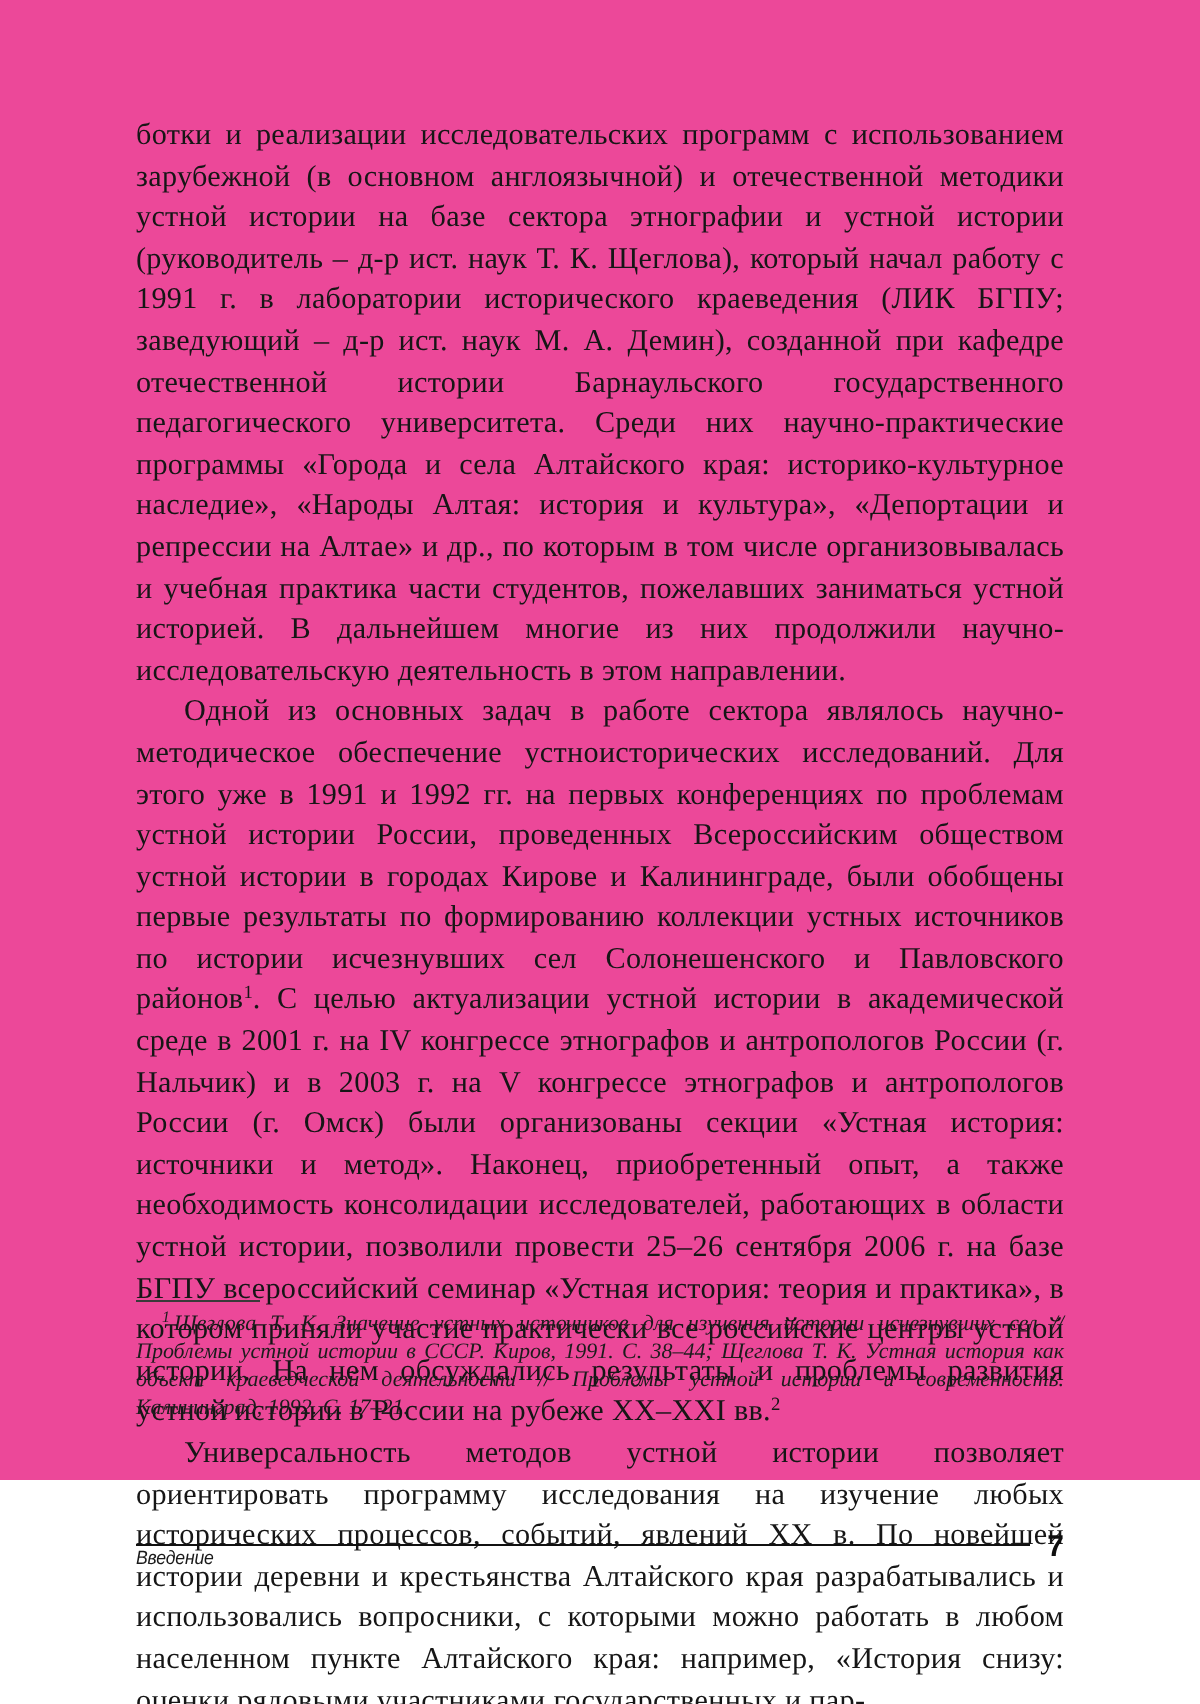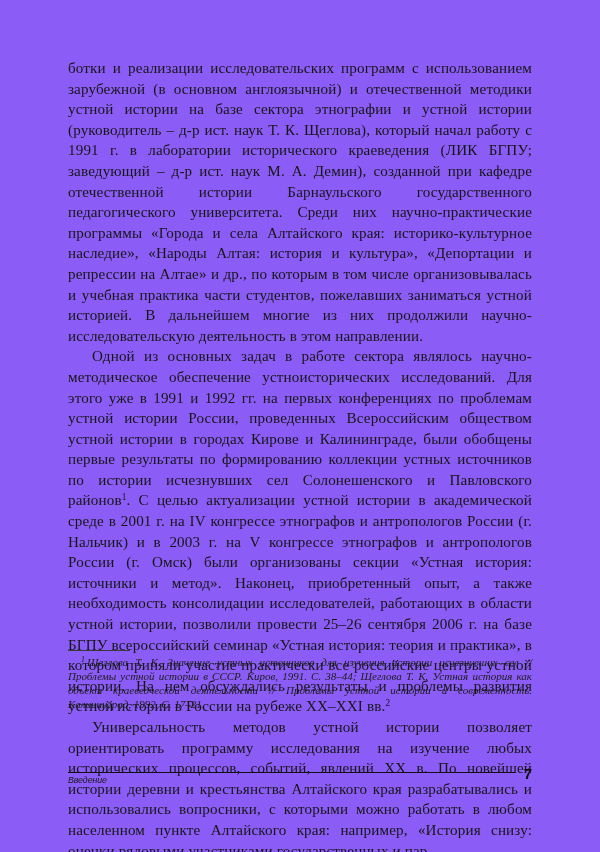--- a/index.html
+++ b/index.html
@@ -13,22 +13,22 @@
     font-family: "Liberation Serif", "DejaVu Serif", serif;
     color: #1a1a1a;
     overflow: hidden;
     position: relative;
   }
 
   #page {
     position: absolute;
     left: 0; top: 0;
     width: 600px;
-    height: 852px;
-    background: #8b5cf6;
+    height: 740px;
+    background: #ec4899;
   }
 
   
   #content {
     position: absolute;
     left: 68px;
     top: 58px;
     width: 464px;
   }
 

